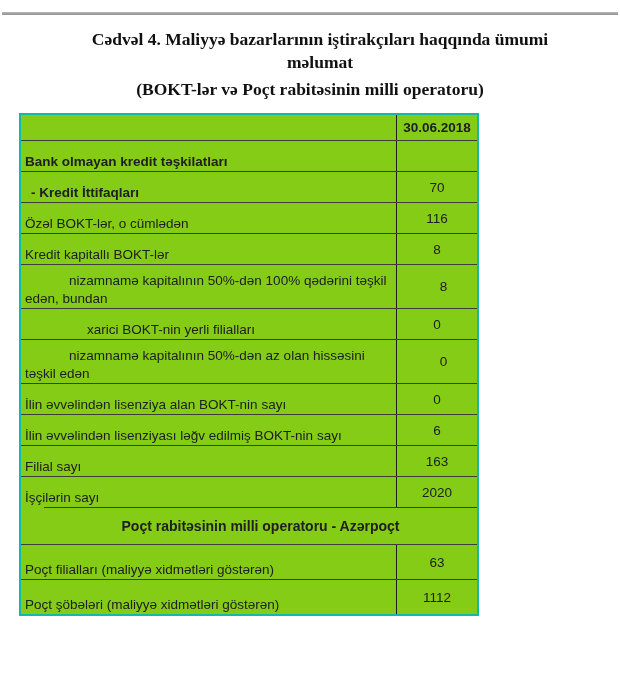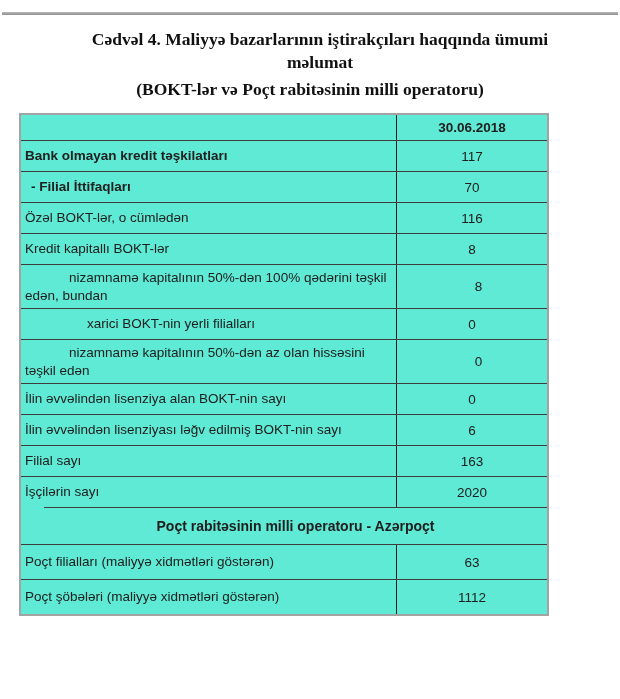--- a/index.html
+++ b/index.html
@@ -32,38 +32,38 @@
     margin-top: 4px;
     text-align: center;
     font-family: "Liberation Serif", serif;
     font-weight: 700;
     font-size: 17.5px;
     color: #111111;
     line-height: 23px;
   }
   .dtable {
     margin: 12px 0 0 19px;
-    width: 530px;
+    width: 460px;
     box-sizing: border-box;
-    border: 2px solid #a3a3a3;
-    background: #5eead4;
+    border: 2px solid #14b8a6;
+    background: #84cc16;
   }
   .trow {
     display: flex;
     align-items: stretch;
     border-top: 1px solid #3d3d3d;
     font-size: 13.5px;
   }
   .trow:first-child { border-top: none; }
   .cl {
     width: 376px;
     box-sizing: border-box;
     border-right: 1px solid #1d1d1d;
     display: flex;
-    align-items: center;
+    align-items: flex-end;
     padding-left: 4px;
     padding-right: 4px;
     line-height: 18px;
   }
   .cv {
     flex: 1;
     display: flex;
     align-items: center;
     justify-content: center;
   }
@@ -104,26 +104,25 @@
 
     <div class="trow rh-header">
       <div class="cl"></div>
       <div class="cv bold">30.06.2018</div>
     </div>
 
     <div class="trow rh-s">
       <div class="cl bold">
           <span class="lbl">Bank olmayan kredit təşkilatları</span>
         </div>
-      <div class="cv">117</div>
     </div>
 
     <div class="trow rh-s lbl-dash">
       <div class="cl bold">
-          <span class="lbl">- Filial İttifaqları</span>
+          <span class="lbl">- Kredit İttifaqları</span>
         </div>
       <div class="cv">70</div>
     </div>
 
 
     <div class="trow rh-s">
       <div class="cl">
           <span class="lbl">Özəl BOKT-lər, o cümlədən</span>
         </div>
       <div class="cv">116</div>

